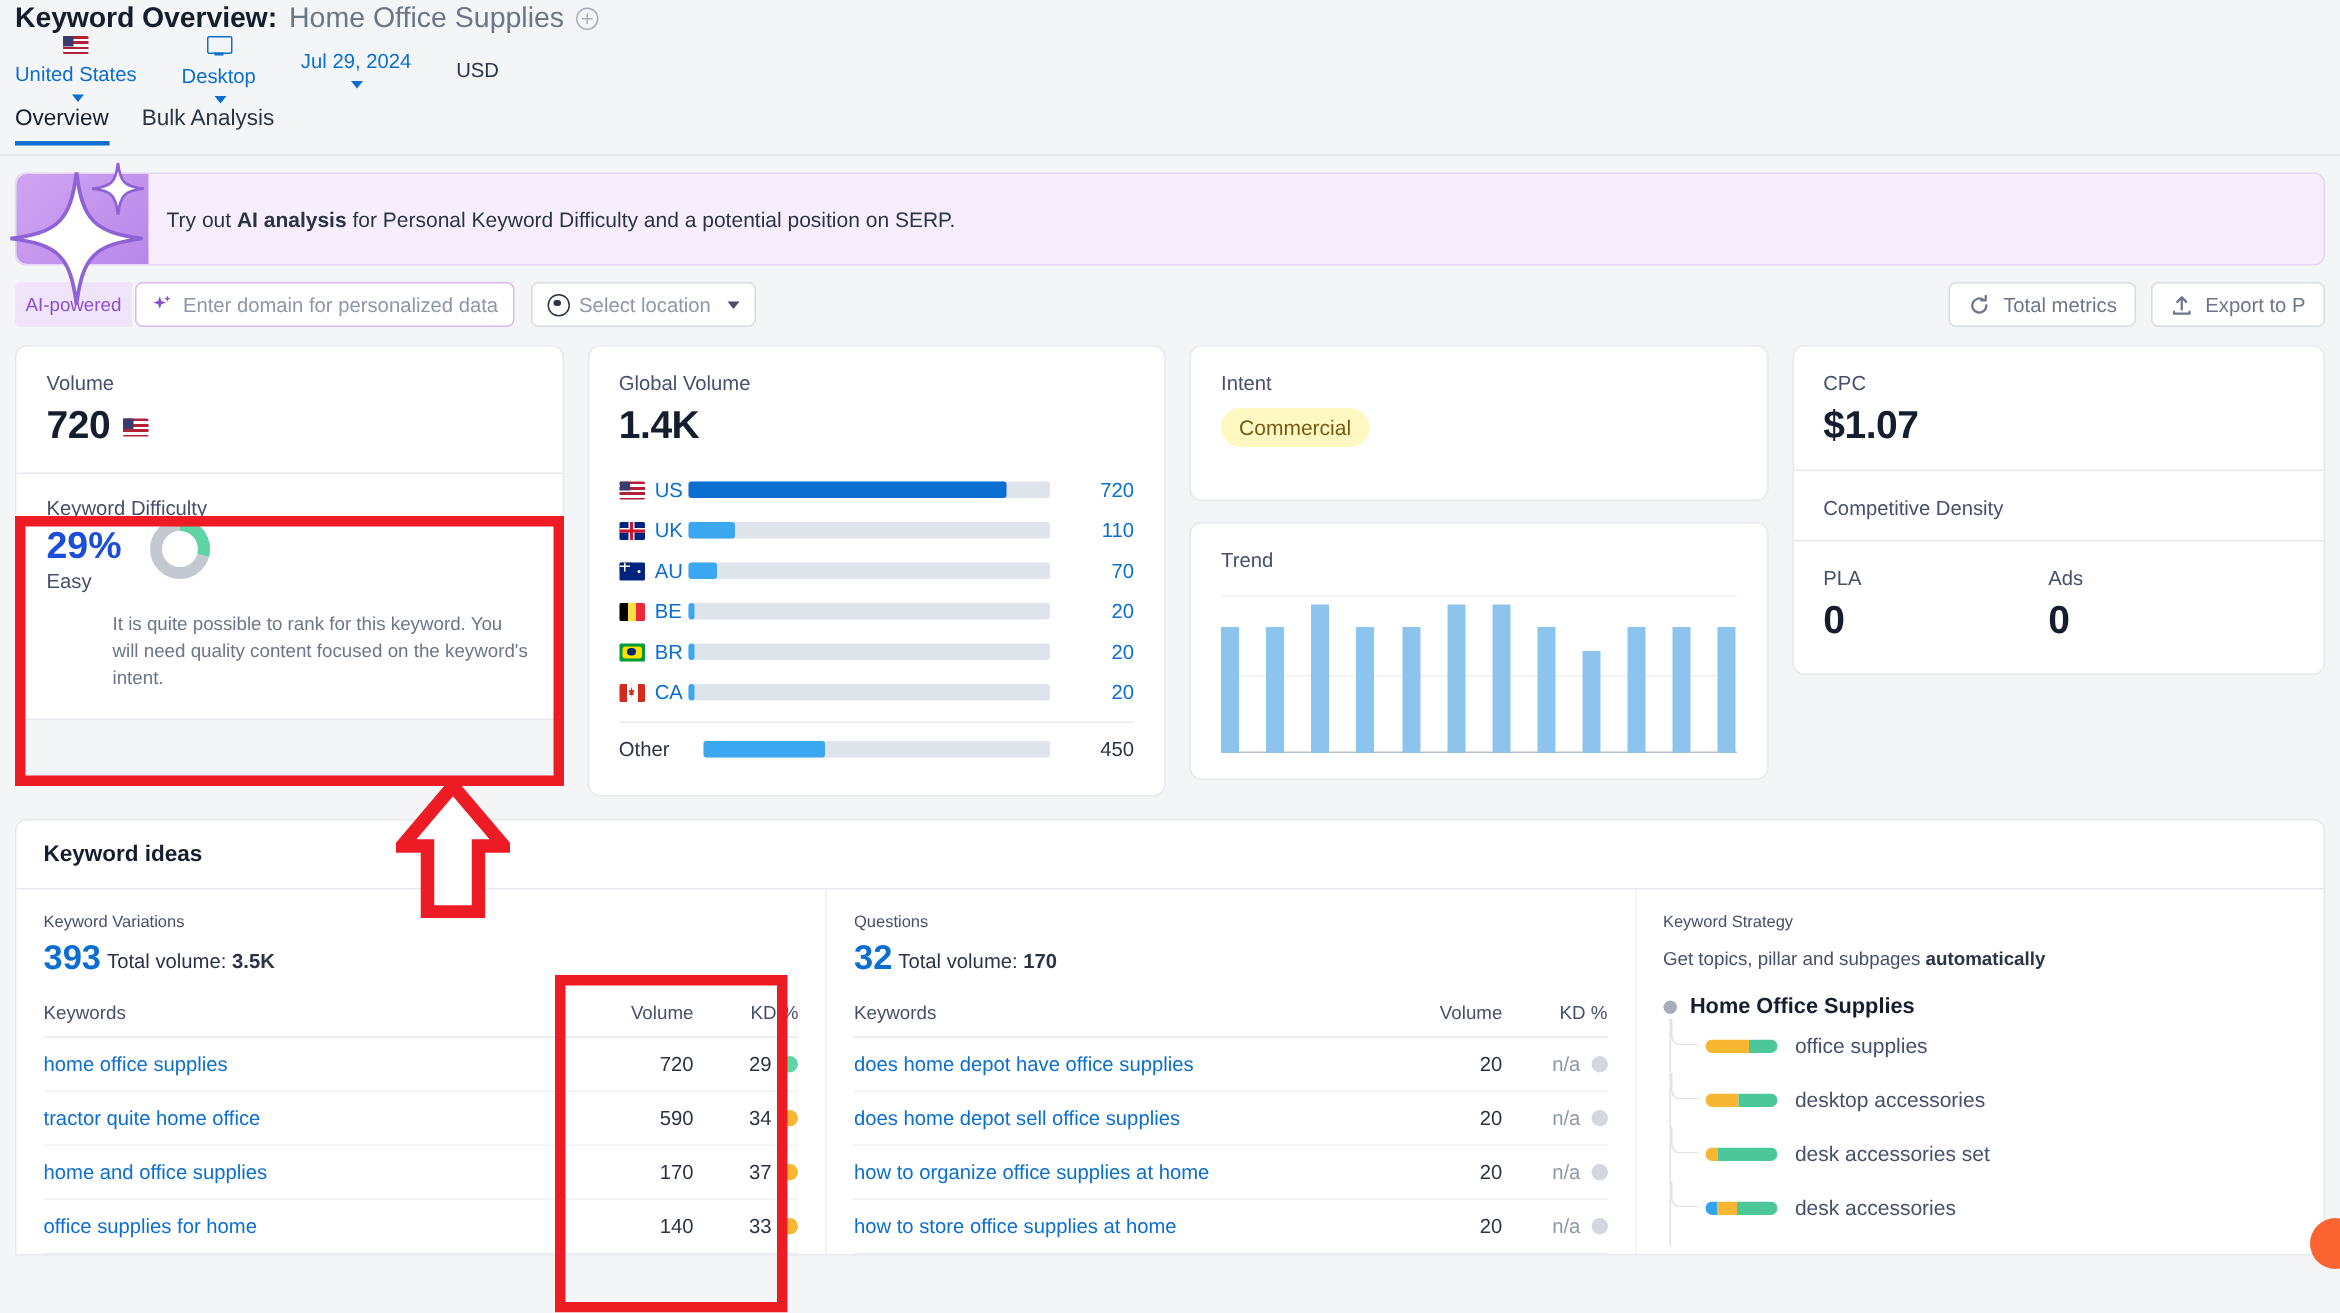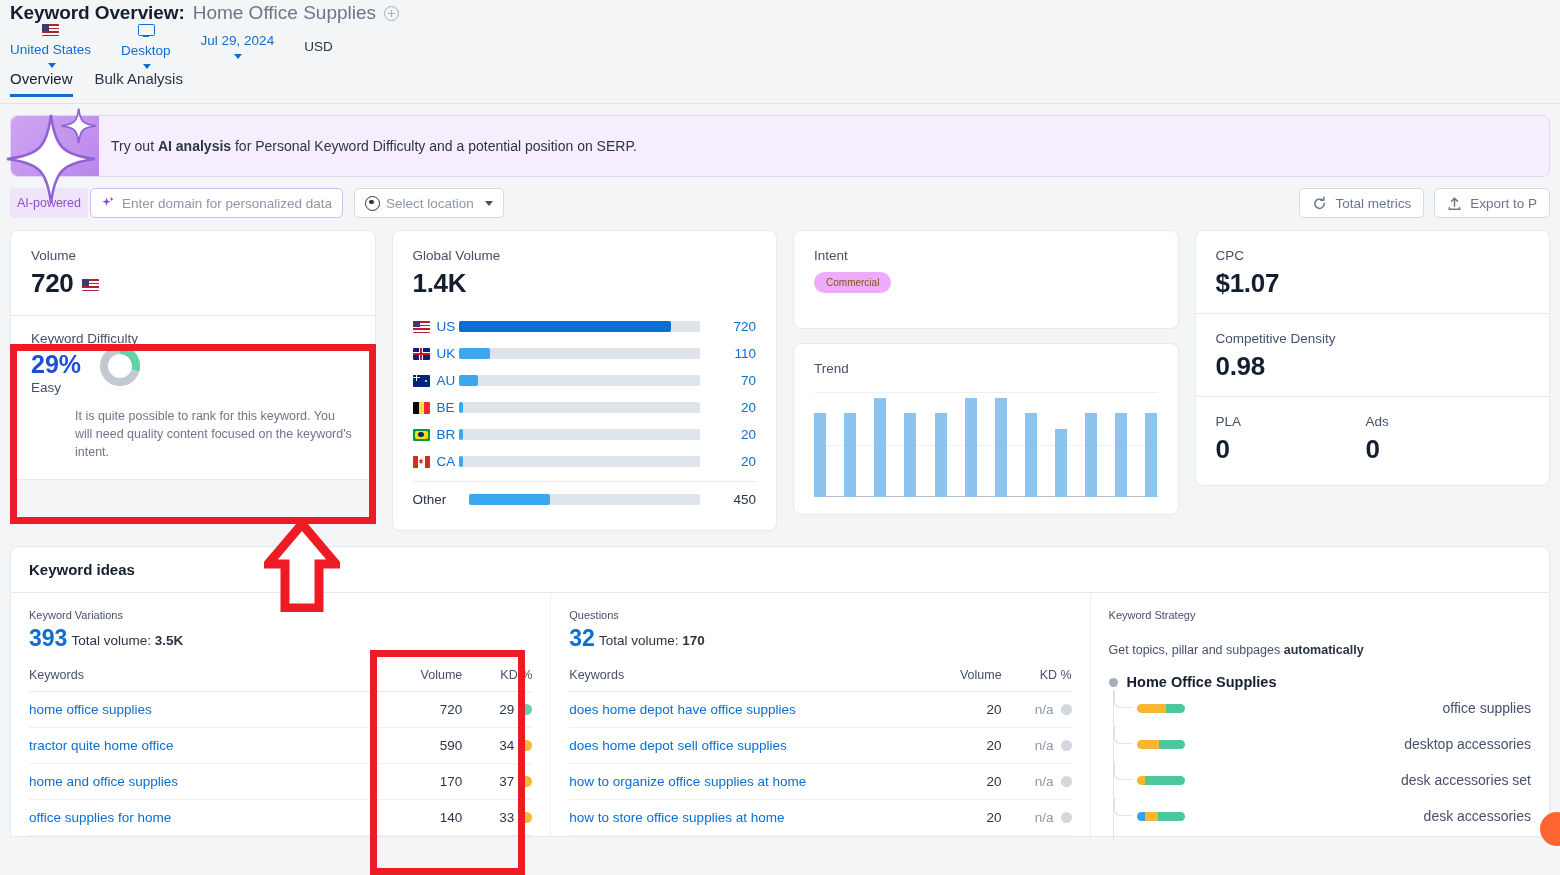--- a/index.html
+++ b/index.html
@@ -98,21 +98,21 @@
   .gv-cc { color: #0b6ed0; width: 46px; display:flex; align-items:center; gap:7px; }
   .gv-cc.other { color: #2b3445; width: 56px; }
   .gv-track { flex: 1; height: 11px; background: #dfe3ea; border-radius: 2px; position: relative; margin-right: 14px; }
   .gv-fill { position: absolute; left:0; top:0; bottom:0; border-radius: 2px; }
   .gv-val { width: 42px; text-align: right; color: #0b6ed0; }
   .gv-val.dark { color: #2b3445; }
   .gv-sep { height:1px; background:#e6e9ee; margin: 6px 0 4px 0; }
   .flag { width: 17px; height: 12px; border-radius: 1px; flex: none; display: inline-block; position: relative; overflow: hidden; }
 
   .col-intent { width: 386px; }
-  .badge { display: inline-block; background: #f0abfc; color: #7a5a12; font-size: 10px;
+  .badge { display: inline-block; background: #fef9c3; color: #7a5a12; font-size: 14px;
            padding: 5px 12px; border-radius: 13px; margin-top: 9px; }
   .trend-card { margin-top: 14px; }
   .trend-chart { height: 105px; margin-top: 16px; position: relative; }
   .grid-line { position:absolute; left:0; right:0; height:1px; background:#eceff3; }
   .bars { position:absolute; left:0; right:0; bottom:0; top:0; display:flex; align-items:flex-end;
           justify-content: space-between; }
   .bar { width: 12px; background: #8dc4ee; }
 
   .col-cpc { width: 356px; }
   .cpc-sec { padding: 17px 20px 14px 20px; }
@@ -141,27 +141,27 @@
             color:#2b3445; }
   .tbl td.l { text-align: left; }
   .tbl td a { color: #0b6ed0; text-decoration: none; cursor: pointer; }
   .kdcell { display:inline-flex; align-items:center; gap:7px; justify-content:flex-end; min-width: 46px; }
   .dot { width: 11px; height: 11px; border-radius: 50%; flex:none; }
   .na { color:#8e97a6; }
   .col-vol-h { width: 74px; }
   .col-kd-h { width: 70px; }
 
   
-  .strat-sub { font-size: 12.5px; color:#46506a; margin-top: 22px; }
+  .strat-sub { font-size: 12.5px; color:#46506a; margin-top: 11px; }
   .strat-sub b { font-weight: bold; color:#2b3445; }
   .tree { margin-top: 17px; position: relative; }
   .tree-root { display:flex; align-items:center; gap:9px; font-size: 14.5px; font-weight: bold; color:#151e2e; }
   .root-dot { width: 9px; height: 9px; border-radius: 50%; background:#a7aebb; flex:none; }
   .tree-spine { position:absolute; left: 4px; top: 16px; bottom: -8px; width: 1px; background:#dfe2e7; }
-  .tree-item { display:flex; align-items:center; gap:0; height: 36px; padding-left: 28px; position: relative; justify-content: space-between; }
+  .tree-item { display:flex; align-items:center; gap:0; height: 36px; padding-left: 28px; position: relative; }
   .tree-elbow { position:absolute; left: 5px; top: 0; width: 18px; height: 18px;
                 border-left: 1px solid #dfe2e7; border-bottom: 1px solid #dfe2e7; border-radius: 0 0 0 6px; }
   .segbar { display:flex; height: 9px; width: 48px; border-radius: 5px; overflow:hidden; margin-right: 12px; flex:none; }
   .seg { height: 100%; }
   .tree-label { font-size: 14px; color:#46506a; }
 
   .orange-blob { position: absolute; right: -14px; top: 812px; width: 34px; height: 34px;
                  border-radius: 50%; background:#fc6431; }
 
   
@@ -402,21 +402,20 @@
     </div>
 
     <div class="card col-cpc">
       <div class="cpc-sec">
         <div class="c-label">CPC</div>
         <div class="c-big">$1.07</div>
       </div>
       <div class="hr"></div>
       <div class="cpc-sec">
         <div class="c-label">Competitive Density</div>
-        <div class="c-big">0.98</div>
       </div>
       <div class="hr"></div>
       <div class="cpc-sec cpc-two" style="padding-bottom:20px">
         <div>
           <div class="c-label">PLA</div>
           <div class="c-big">0</div>
         </div>
         <div>
           <div class="c-label">Ads</div>
           <div class="c-big">0</div>

